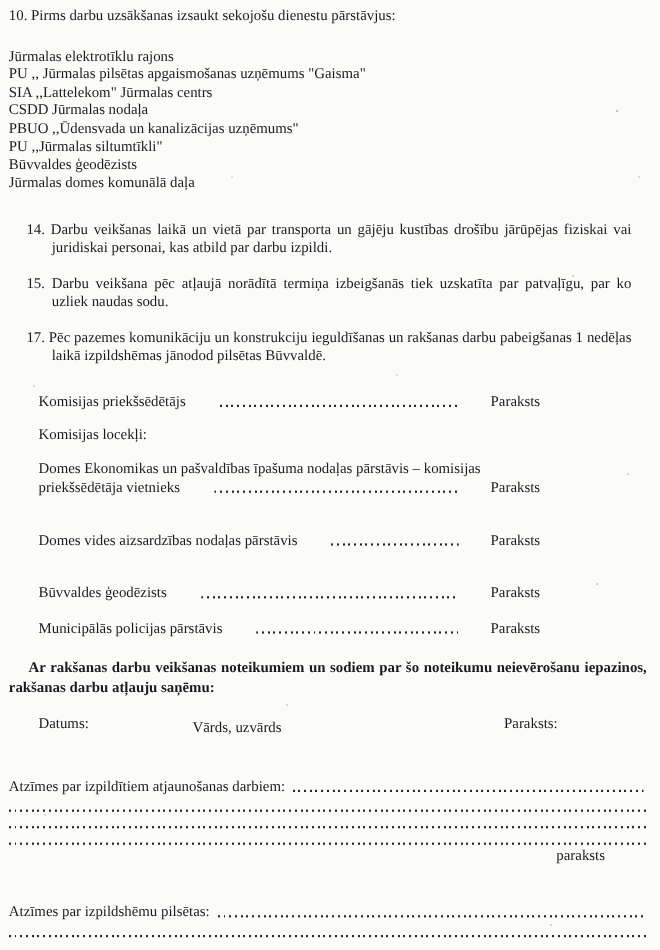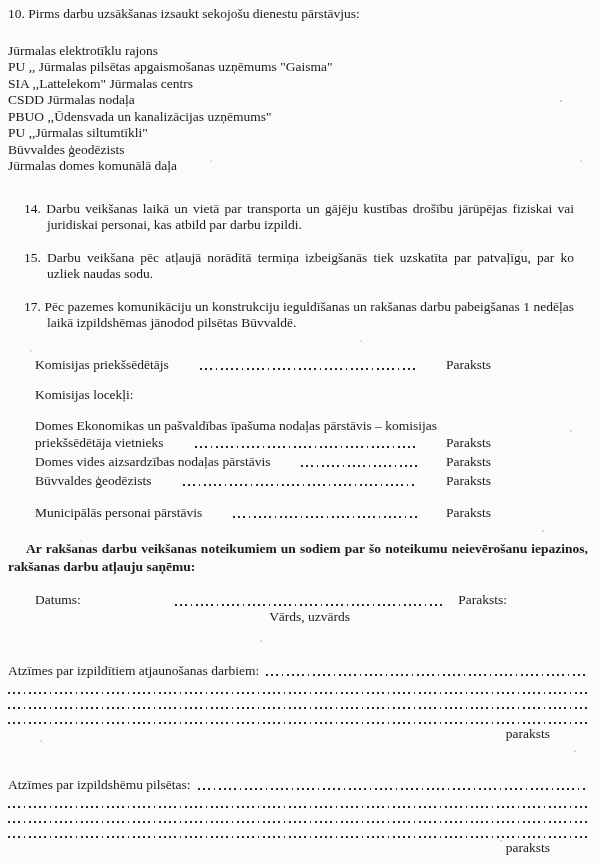--- a/index.html
+++ b/index.html
@@ -42,32 +42,32 @@
   .sig-block { margin-left: 27px; margin-top: 24px; width: 456px; }
   .sig-row { display: flex; line-height: 17px; gap: 24px; }
   .sig-label, .sig-right { white-space: nowrap; }
   .leader {
     flex: 1 1 auto; height: 2px; align-self: flex-end;
     margin: 0 5px 3px 7px;
     background-image: repeating-linear-gradient(to right, #272727 0 1.8px, transparent 1.8px 5.2px);
   }
   .members-heading { margin-top: 13px; line-height: 17px; }
   .member-first-line { margin-top: 14px; line-height: 17px; }
-  .gap14 { margin-top: 2px; }
+  .gap14 { margin-top: 31px; }
   .gap15 { margin-top: 15px; }
 
   .ack {
     margin: 19px 0 0 0; font-weight: bold;
     text-indent: 18px; line-height: 17.5px; text-align: justify;
     padding-right: 2px;
   }
 
   .receipt-row { display: flex; margin-left: 27px; margin-top: 17px; width: 472px; }
   .receipt-date { width: 140px; flex: 0 0 140px; }
-  .receipt-mid { flex: 1 1 auto; display: flex; flex-direction: column; }
+  .receipt-mid { flex: 1 1 auto; display: flex; flex-direction: row; }
   .receipt-leader {
     height: 2px; margin-top: 12px;
     background-image: repeating-linear-gradient(to right, #272727 0 1.8px, transparent 1.8px 5.2px);
   }
   .receipt-name { text-align: center; margin-top: 3px; }
   .receipt-sig { margin-left: 14px; white-space: nowrap; }
 
   .notes-block { margin-top: 17px; }
   .notes-block.second { margin-top: 14px; }
   .notes-first { display: flex; line-height: 17px; }
@@ -125,21 +125,21 @@
       <span class="sig-right">Paraksts</span>
     </div>
 
     <div class="sig-row gap14">
       <span class="sig-label">Būvvaldes ģeodēzists</span>
       <span class="leader"></span>
       <span class="sig-right">Paraksts</span>
     </div>
 
     <div class="sig-row gap15">
-      <span class="sig-label">Municipālās personai pārstāvis</span>
+      <span class="sig-label">Municipālās policijas pārstāvis</span>
       <span class="leader"></span>
       <span class="sig-right">Paraksts</span>
     </div>
   </div>
 
   <p class="ack">Ar rakšanas darbu veikšanas noteikumiem un sodiem par šo noteikumu neievērošanu iepazinos, rakšanas darbu atļauju saņēmu:</p>
 
   <div class="receipt-row">
     <span class="receipt-date">Datums:</span>
     <span class="receipt-mid">

